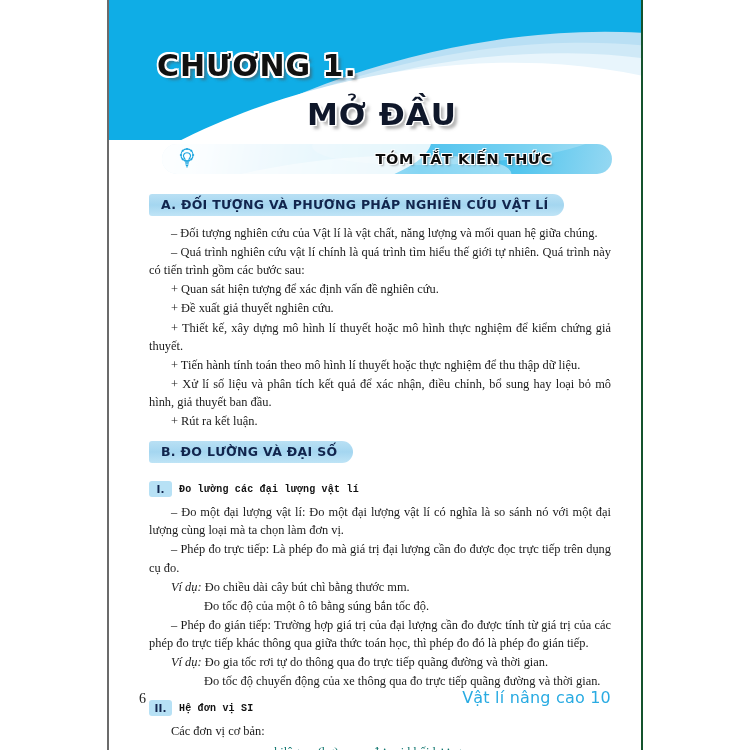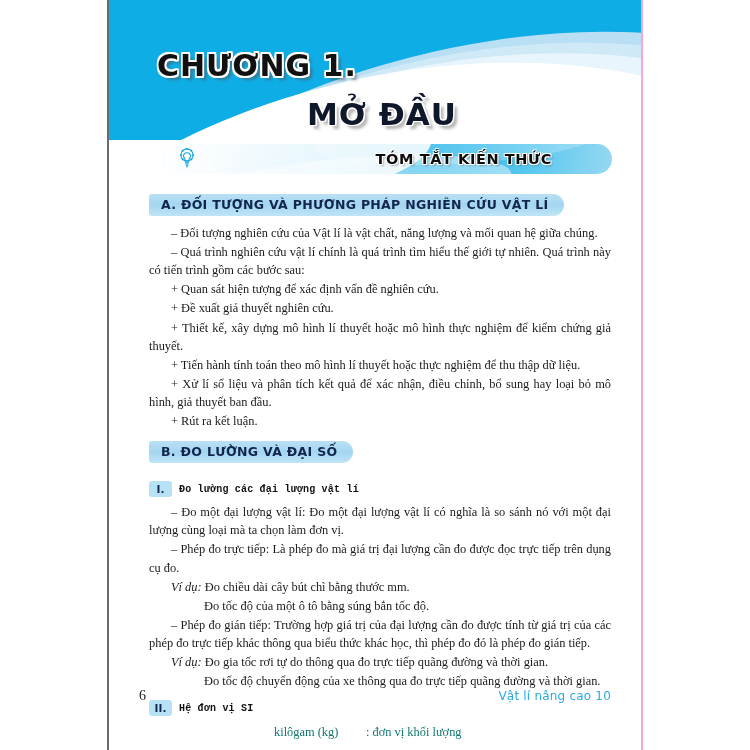--- a/index.html
+++ b/index.html
@@ -7,21 +7,21 @@
     width: 750px; height: 750px;
     background: #ffffff;
     font-family: "Liberation Sans", sans-serif;
   }
   #page {
     position: absolute;
     left: 107px; top: 0px;
     width: 536px; height: 750px;
     background: #ffffff;
     border-left: 2px solid #6b6b6b;
-    border-right: 2px solid #f9a8d4;
+    border-right: 2px solid #14532d;
     box-sizing: border-box;
     overflow: hidden;
   }
 
   
   #header {
     position: relative;
     width: 100%;
     height: 140px;
     background: #0FADE6;
@@ -227,21 +227,21 @@
     align-items: baseline;
     justify-content: space-between;
   }
   #page-number {
     font-family: "Liberation Serif", serif;
     font-size: 14px;
     color: #1a1a1a;
   }
   #book-title {
     font-family: "DejaVu Sans", sans-serif;
-    font-size: 12px;
+    font-size: 16px;
     color: #29ABE2;
     letter-spacing: .2px;
     margin-left: 16px;
   }
 </style>
 </head>
 <body>
 
 <div id="page">
 
@@ -305,29 +305,30 @@
 
     <div class="sub-head">
       <span class="roman-box">I.</span>
       <span class="sub-title">Đo lường các đại lượng vật lí</span>
     </div>
 
     <p class="body ind">– Đo một đại lượng vật lí: Đo một đại lượng vật lí có nghĩa là so sánh nó với một đại lượng cùng loại mà ta chọn làm đơn vị.</p>
     <p class="body ind">– Phép đo trực tiếp: Là phép đo mà giá trị đại lượng cần đo được đọc trực tiếp trên dụng cụ đo.</p>
     <p class="body ind"><span class="it">Ví dụ:</span> <span>Đo chiều dài cây bút chì bằng thước mm.</span></p>
     <p class="body ind2">Đo tốc độ của một ô tô bằng súng bắn tốc độ.</p>
-    <p class="body ind">– Phép đo gián tiếp: Trường hợp giá trị của đại lượng cần đo được tính từ giá trị của các phép đo trực tiếp khác thông qua biểu thức khác học, thì phép đo đó là phép đo gián tiếp.</p>
+    <p class="body ind">– Phép đo gián tiếp: Trường hợp giá trị của đại lượng cần đo được tính từ giá trị của các phép đo trực tiếp khác thông qua giữa thức toán học, thì phép đo đó là phép đo gián tiếp.</p>
     <p class="body ind"><span class="it">Ví dụ:</span> <span>Đo gia tốc rơi tự do thông qua đo trực tiếp quãng đường và thời gian.</span></p>
     <p class="body ind2">Đo tốc độ chuyển động của xe thông qua đo trực tiếp quãng đường và thời gian.</p>
 
     <div class="sub-head">
       <span class="roman-box">II.</span>
       <span class="sub-title">Hệ đơn vị SI</span>
     </div>
 
+    <p class="body ind">Các đơn vị cơ bản:</p>
 
     <div id="units">
       <div class="row">
         <span class="u-name">kilôgam (kg)</span>
         <span class="u-desc">: đơn vị khối lượng</span>
       </div>
 
     </div>
   </div>
 

